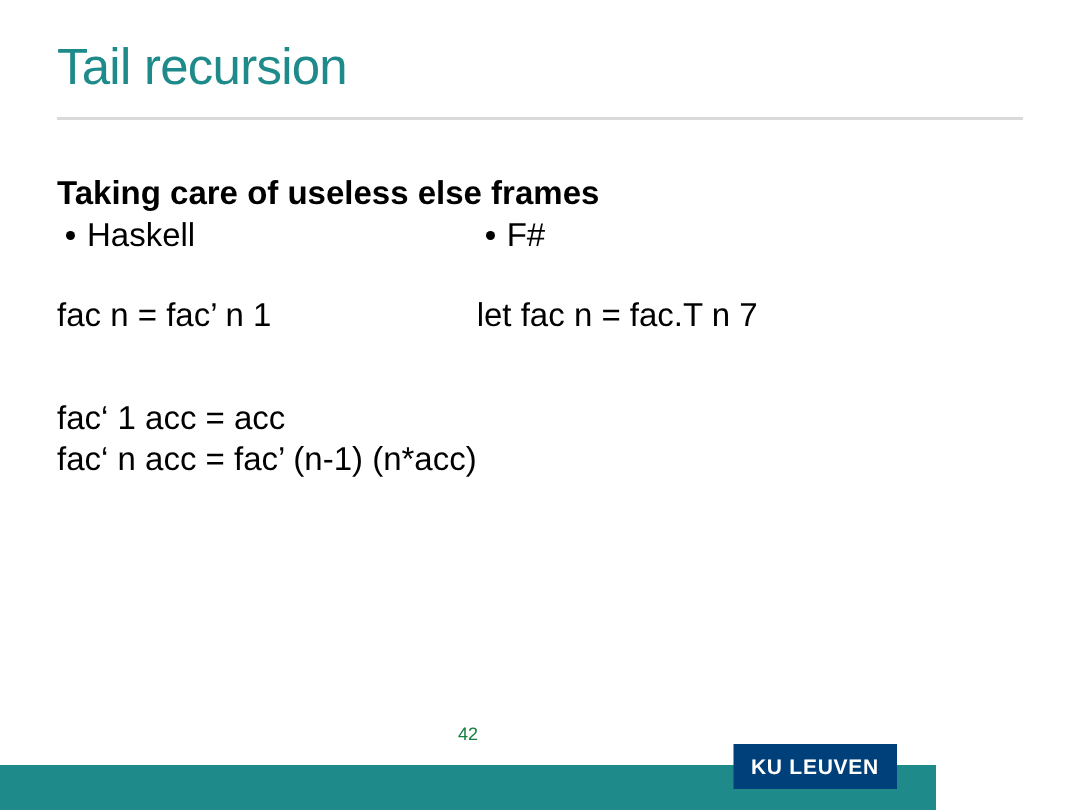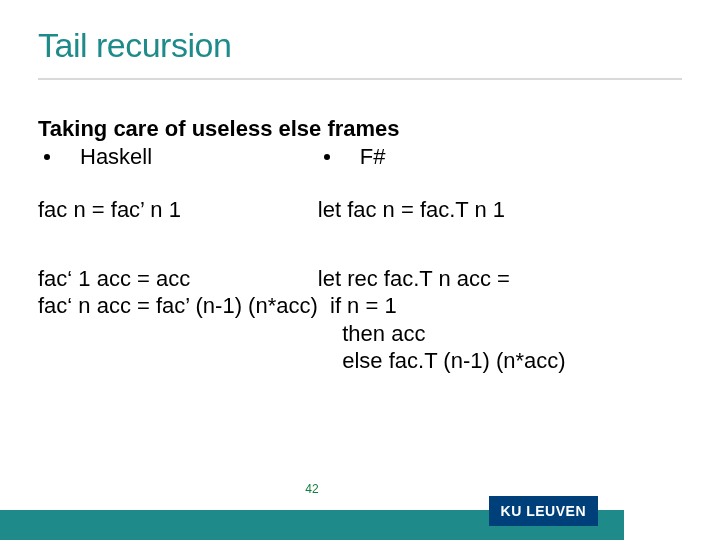--- a/index.html
+++ b/index.html
@@ -42,21 +42,21 @@
   .cols {
     display: flex;
     flex-direction: row;
   }
   .col {
     flex: 1;
   }
   .bullet-row {
     display: flex;
     align-items: center;
-    gap: 30px;
+    gap: 8px;
     font-size: 22px;
     margin-bottom: 26px;
   }
   .bullet-dot {
     width: 6px; height: 6px; border-radius: 50%; background: #000; display: inline-block;
     margin-left: 6px;
   }
   .code {
     font-size: 22px;
     line-height: 1.25;
@@ -113,26 +113,22 @@
         <div class="block-gap"></div>
         <div class="code">fac‘ 1 acc = acc
 fac‘ n acc = fac’ (n-1) (n*acc)</div>
       </div>
 
       <div class="col">
         <div class="bullet-row">
           <span class="bullet-dot"></span>
           <span>F#</span>
         </div>
-        <div class="code">let fac n = fac.T n 1</div>
+        <div class="code">let fac n = fac.T n 7</div>
         <div class="block-gap"></div>
-        <div class="code">let rec fac.T n acc =
-  if n = 1
-    then acc
-    else fac.T (n-1) (n*acc)</div>
       </div>
     </div>
   </div>
 
   <div class="page-num">42</div>
 
   <div class="footer-bar"></div>
   <div class="brand">KU LEUVEN</div>
 </div>
 

